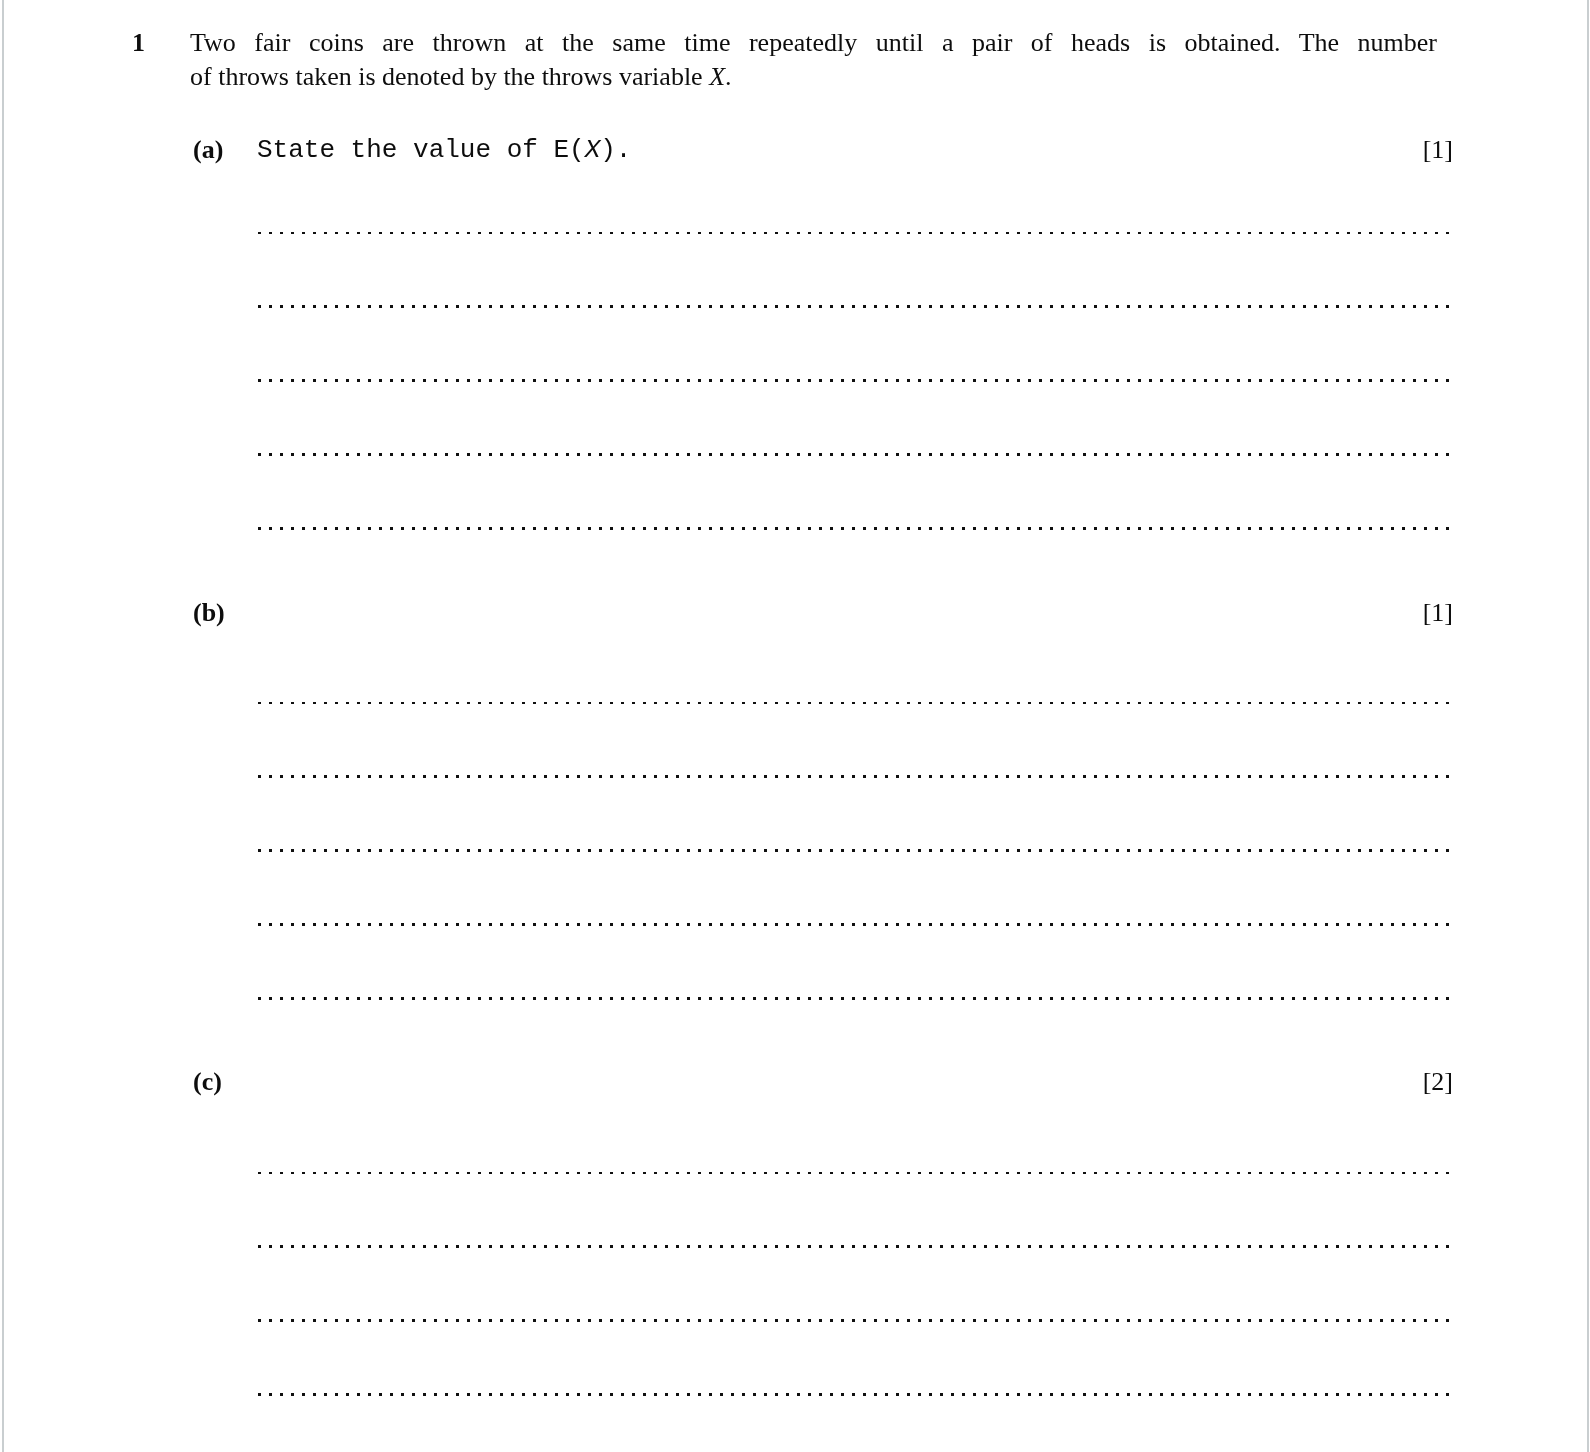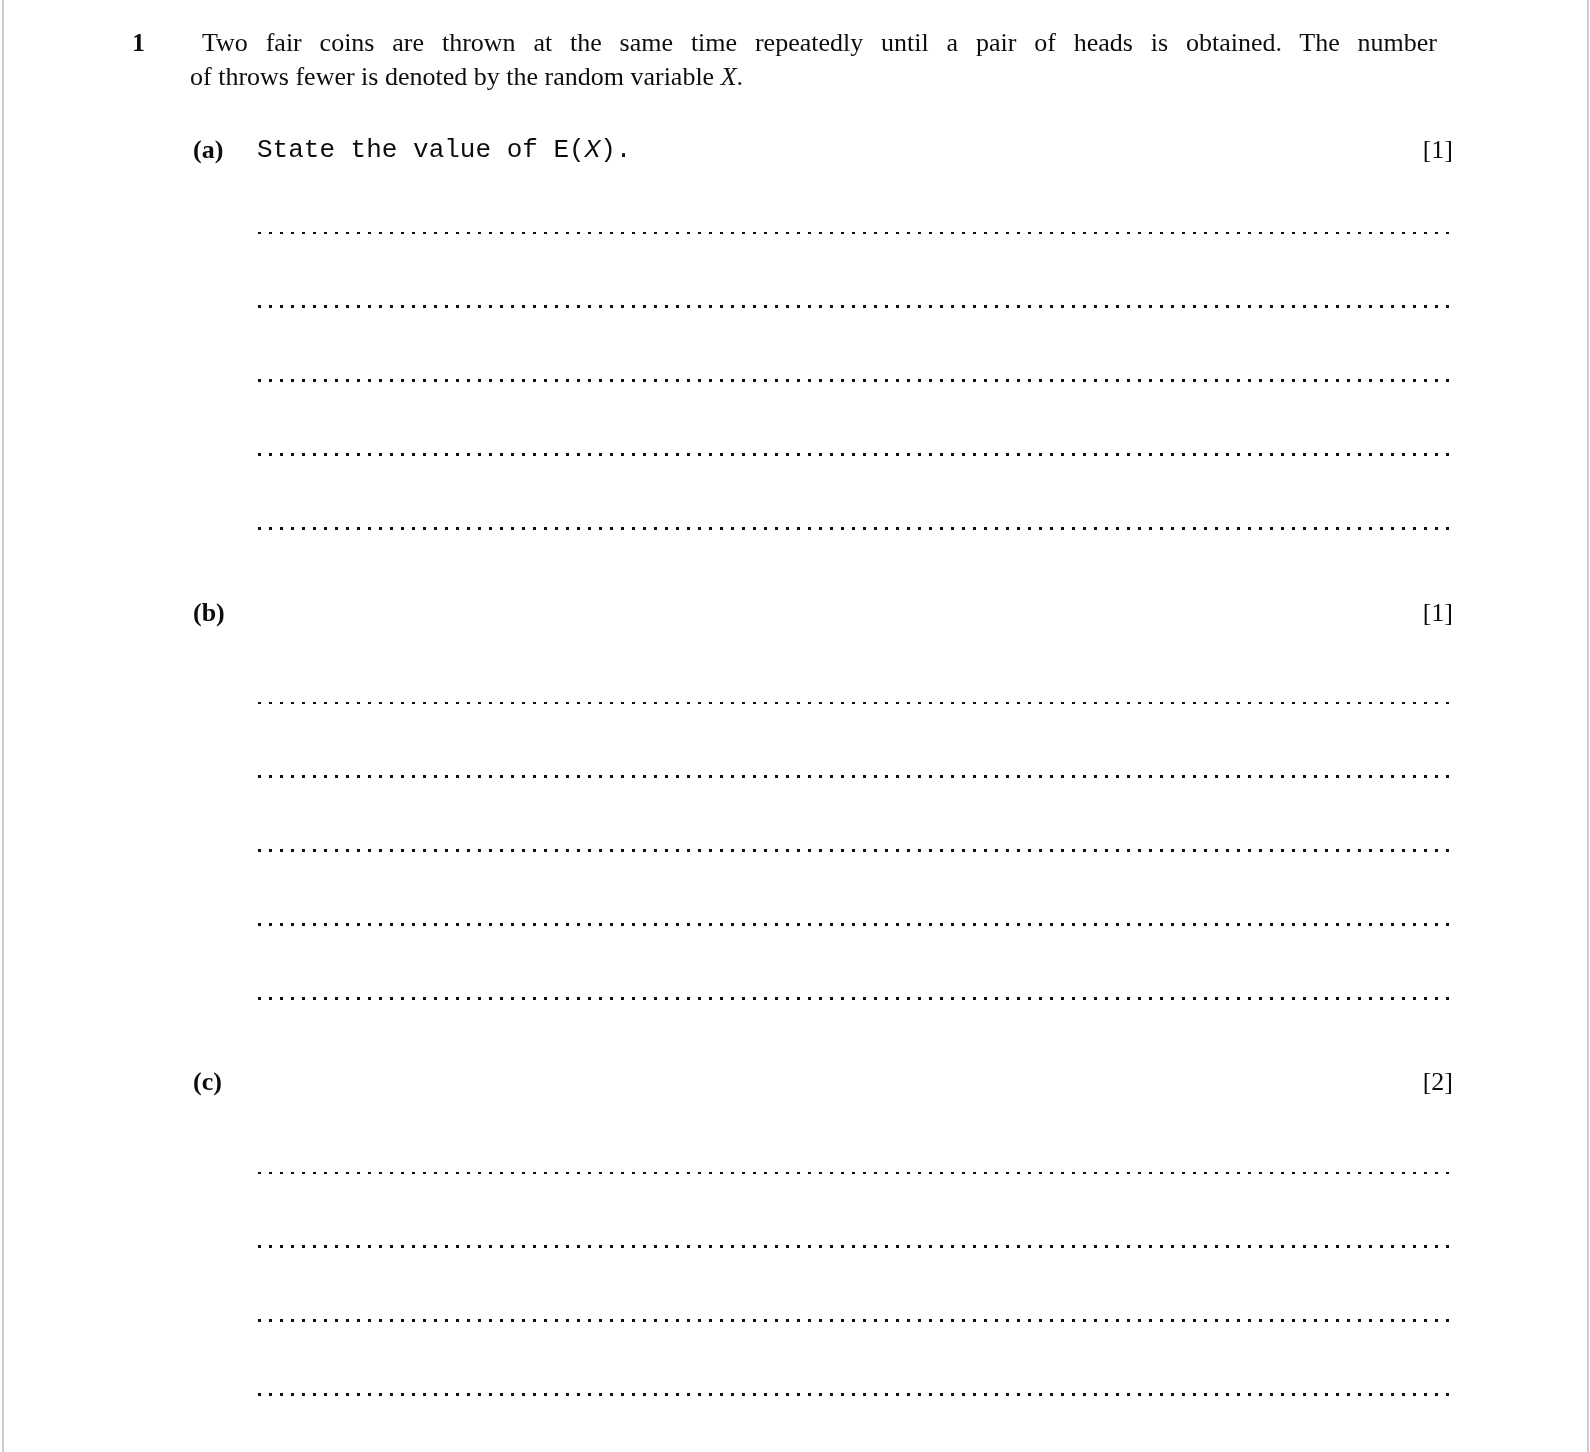--- a/index.html
+++ b/index.html
@@ -36,21 +36,20 @@
   }
   .intro {
     position: absolute;
     left: 190px;
     top: 26px;
     width: 1247px;
   }
   .jline {
     text-align: justify;
     text-align-last: justify;
-    margin-left: 12px;
   }
 
   .part {
     position: absolute;
     left: 0;
     width: 1590px;
   }
   .part-a { top: 133px;  }
   .part-b { top: 596px;  }
   .part-c { top: 1065px; }
@@ -98,21 +97,21 @@
 
 <div class="page">
 
   <div class="vl left"></div>
   <div class="vl right"></div>
 
   <div class="qnum">1</div>
 
   <div class="intro">
     <div class="jline"><span>Two fair coins are thrown at the same time repeatedly until a pair of heads is obtained. The number</span></div>
-    <div><span>of throws fewer is denoted by the random variable </span><span class="it">X</span><span>.</span></div>
+    <div><span>of throws taken is denoted by the throws variable </span><span class="it">X</span><span>.</span></div>
   </div>
 
   <section class="part part-a">
     <div class="phead">
       <span class="plabel">(a)</span>
       <span class="ptext"><span>State the value of E(</span><span class="it">X</span><span>).</span></span>
       <span class="pmarks">[1]</span>
     </div>
     <div class="answers">
         <div class="dotline"></div>

